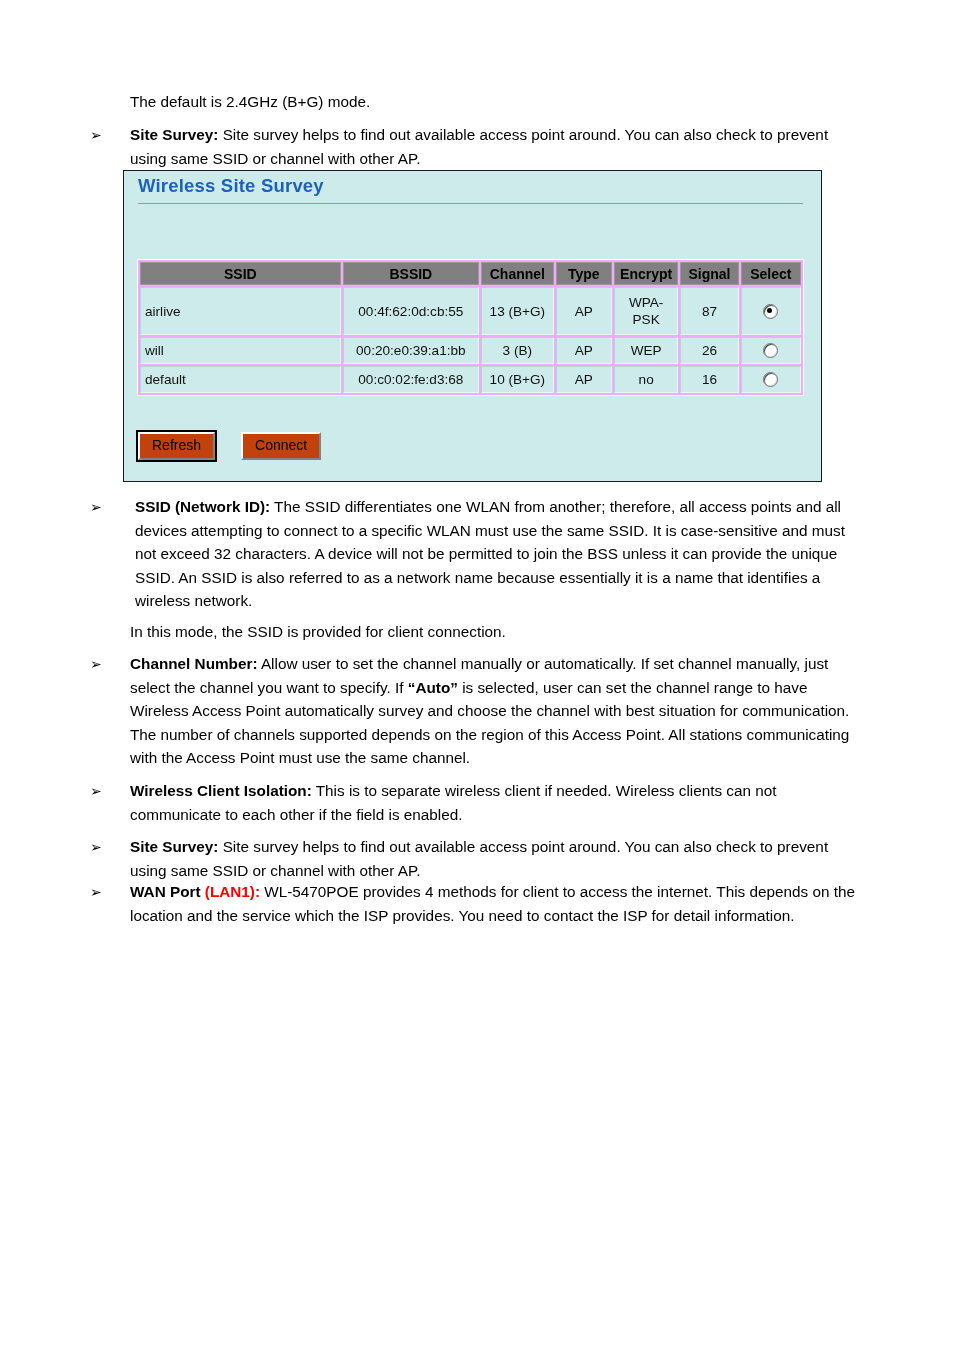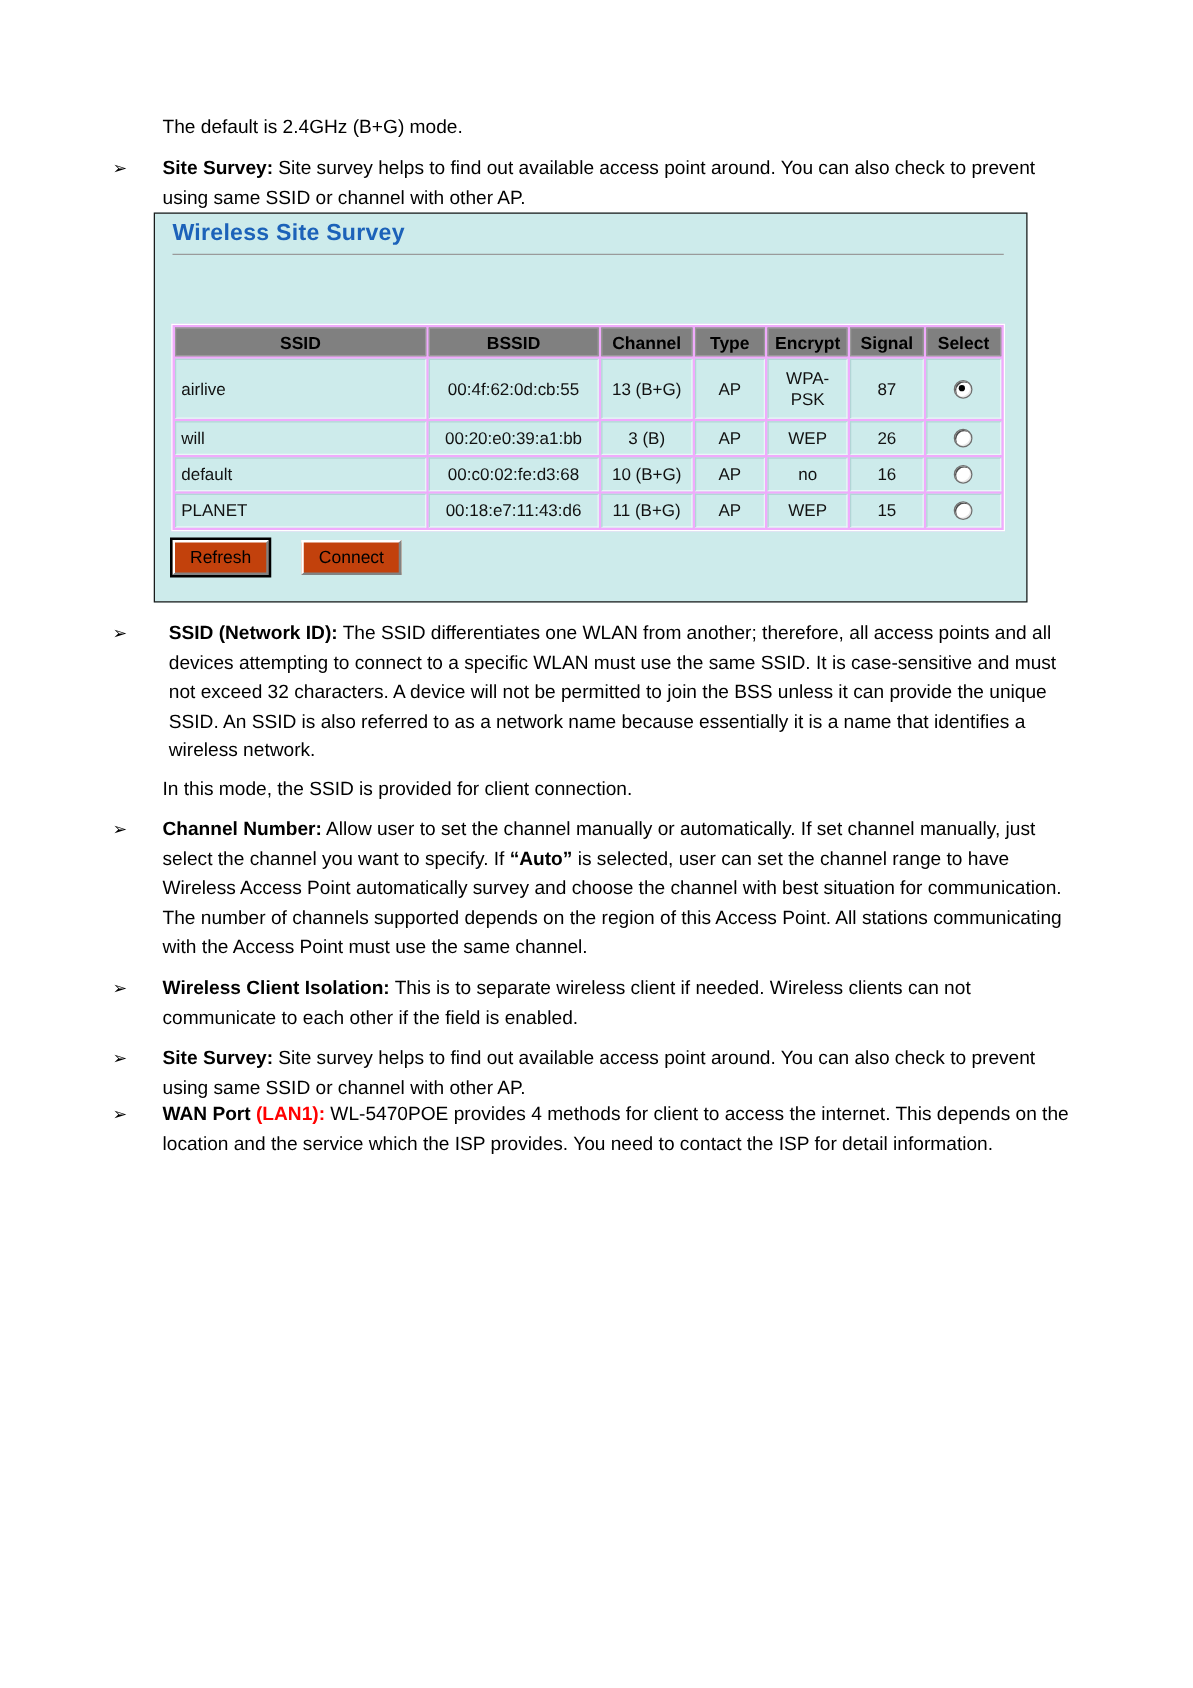--- a/index.html
+++ b/index.html
@@ -272,29 +272,20 @@
         </tr>
         <tr>
           <td class="ssid">default</td>
           <td>00:c0:02:fe:d3:68</td>
           <td>10 (B+G)</td>
           <td>AP</td>
           <td>no</td>
           <td>16</td>
           <td><span class="radio"></span></td>
         </tr>
-        <tr>
-          <td class="ssid">PLANET</td>
-          <td>00:18:e7:11:43:d6</td>
-          <td>11 (B+G)</td>
-          <td>AP</td>
-          <td>WEP</td>
-          <td>15</td>
-          <td><span class="radio"></span></td>
-        </tr>
       </tbody>
     </table>
 
     <div class="btn-row">
       <span class="win-btn focused">Refresh</span><span class="btn-gap"></span><span class="win-btn">Connect</span>
     </div>
   </div>
 
   <div class="bullet-block indent2" style="top:495px;">
     <span class="marker">➢</span>

